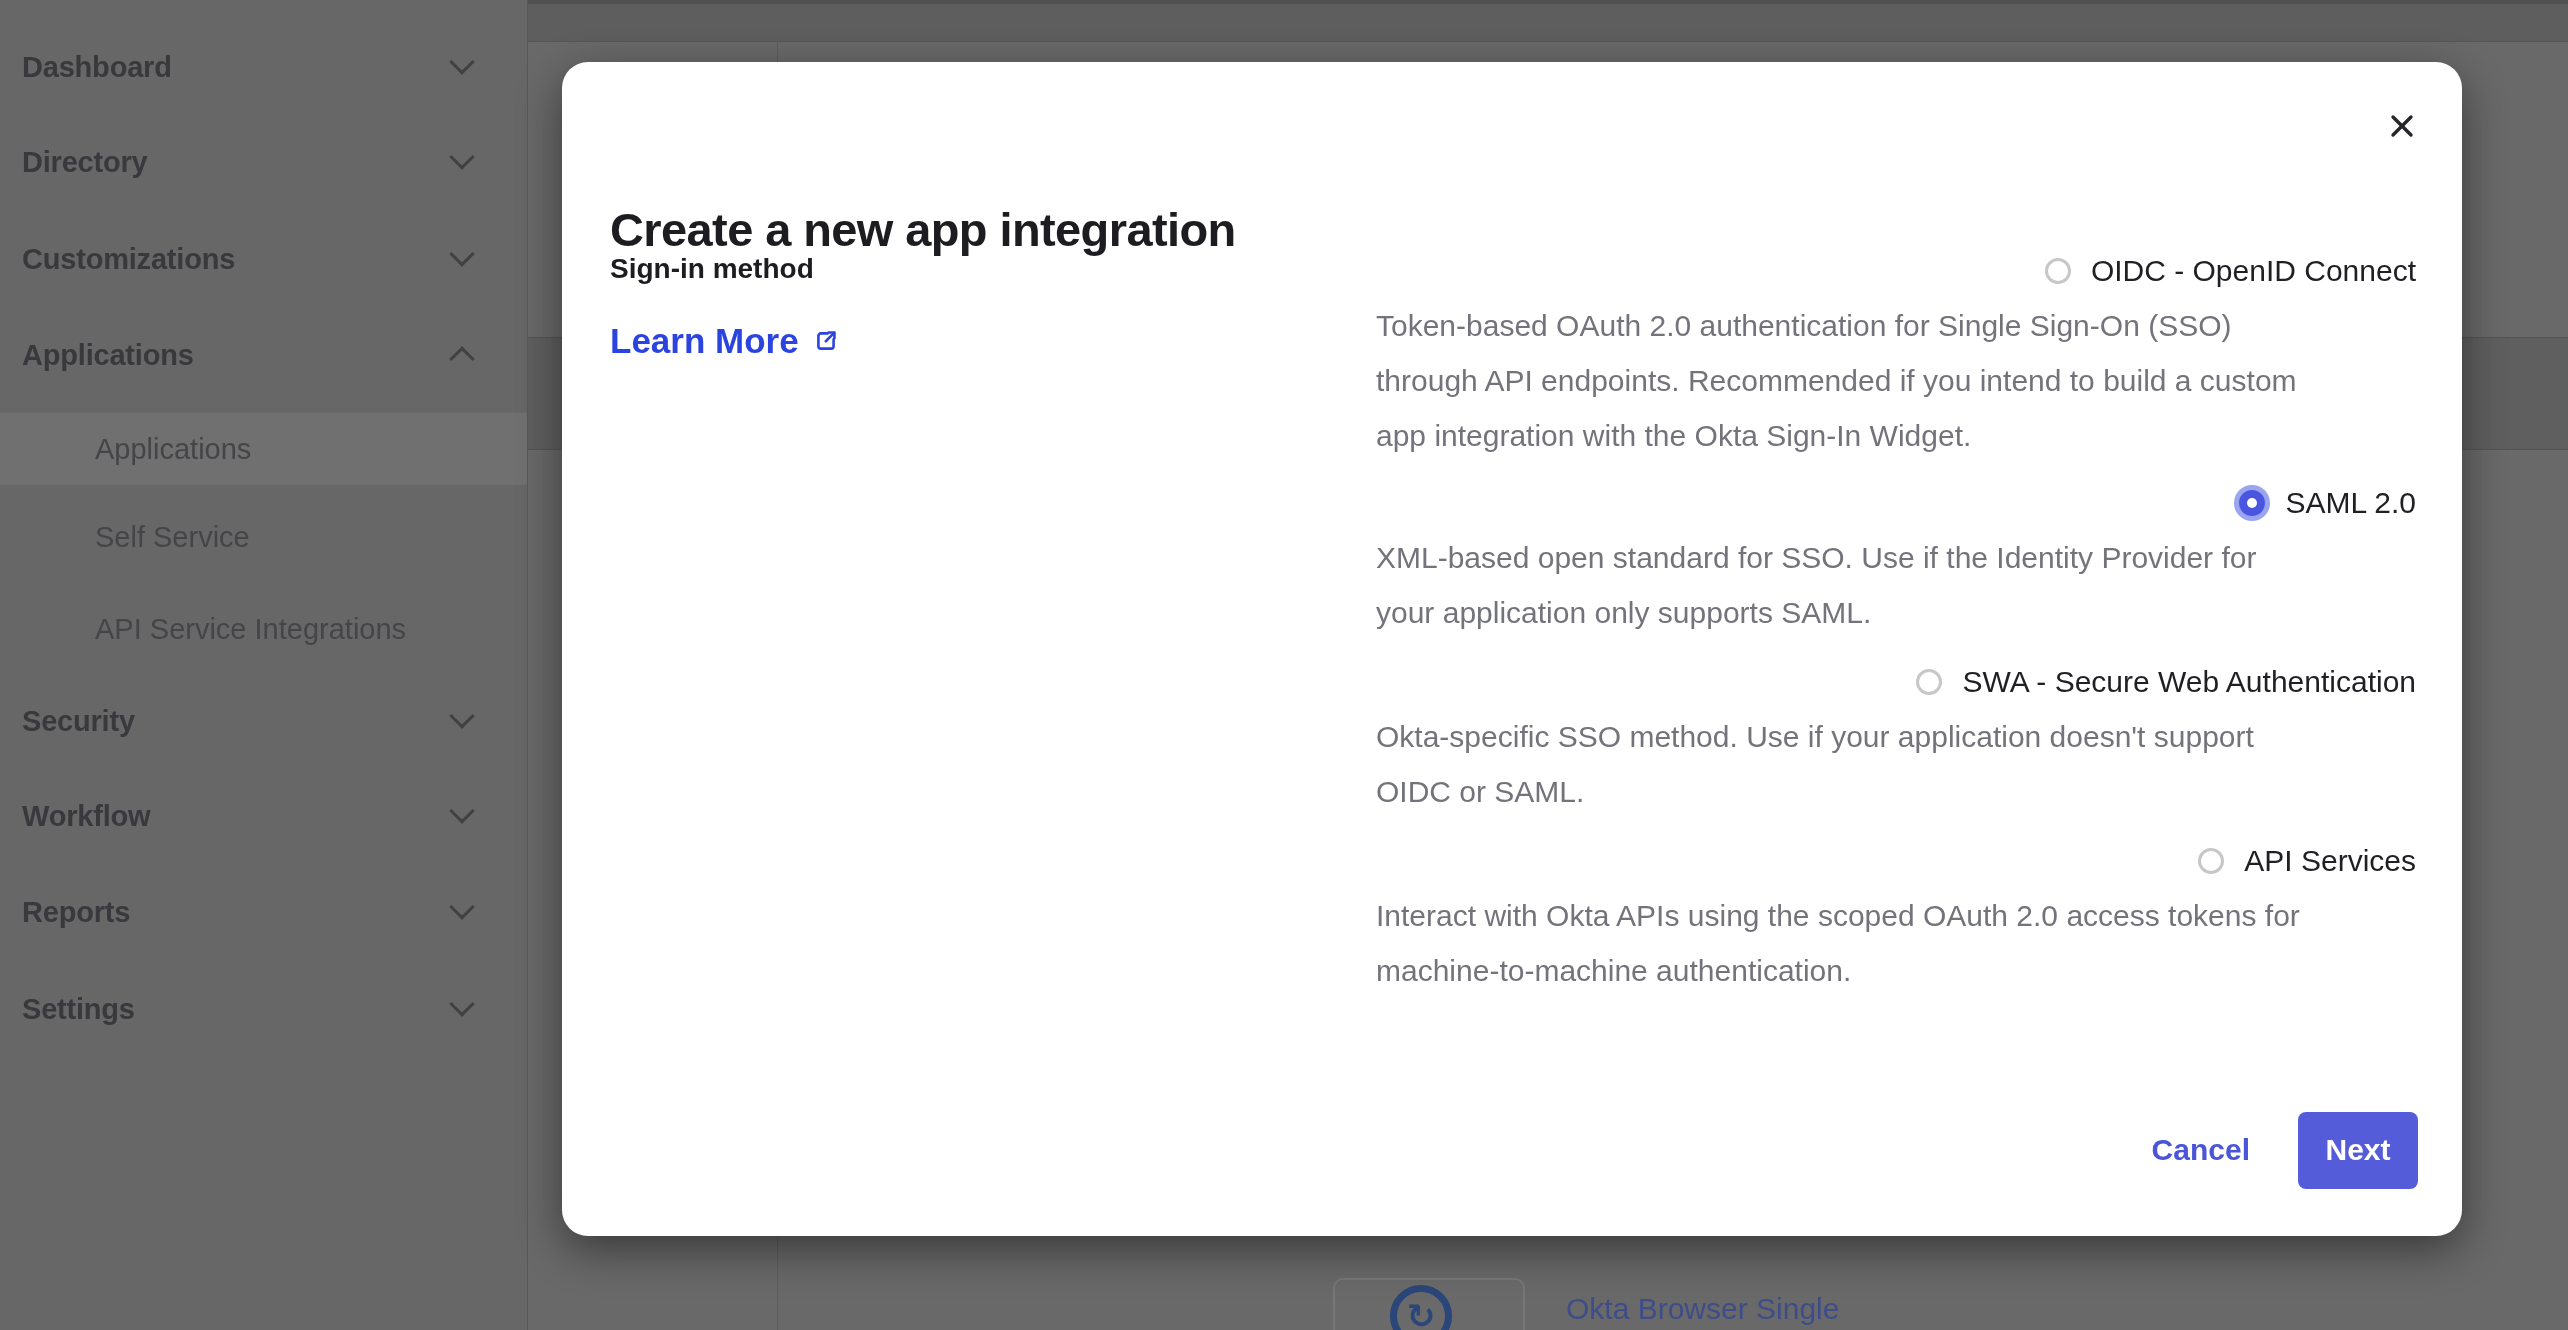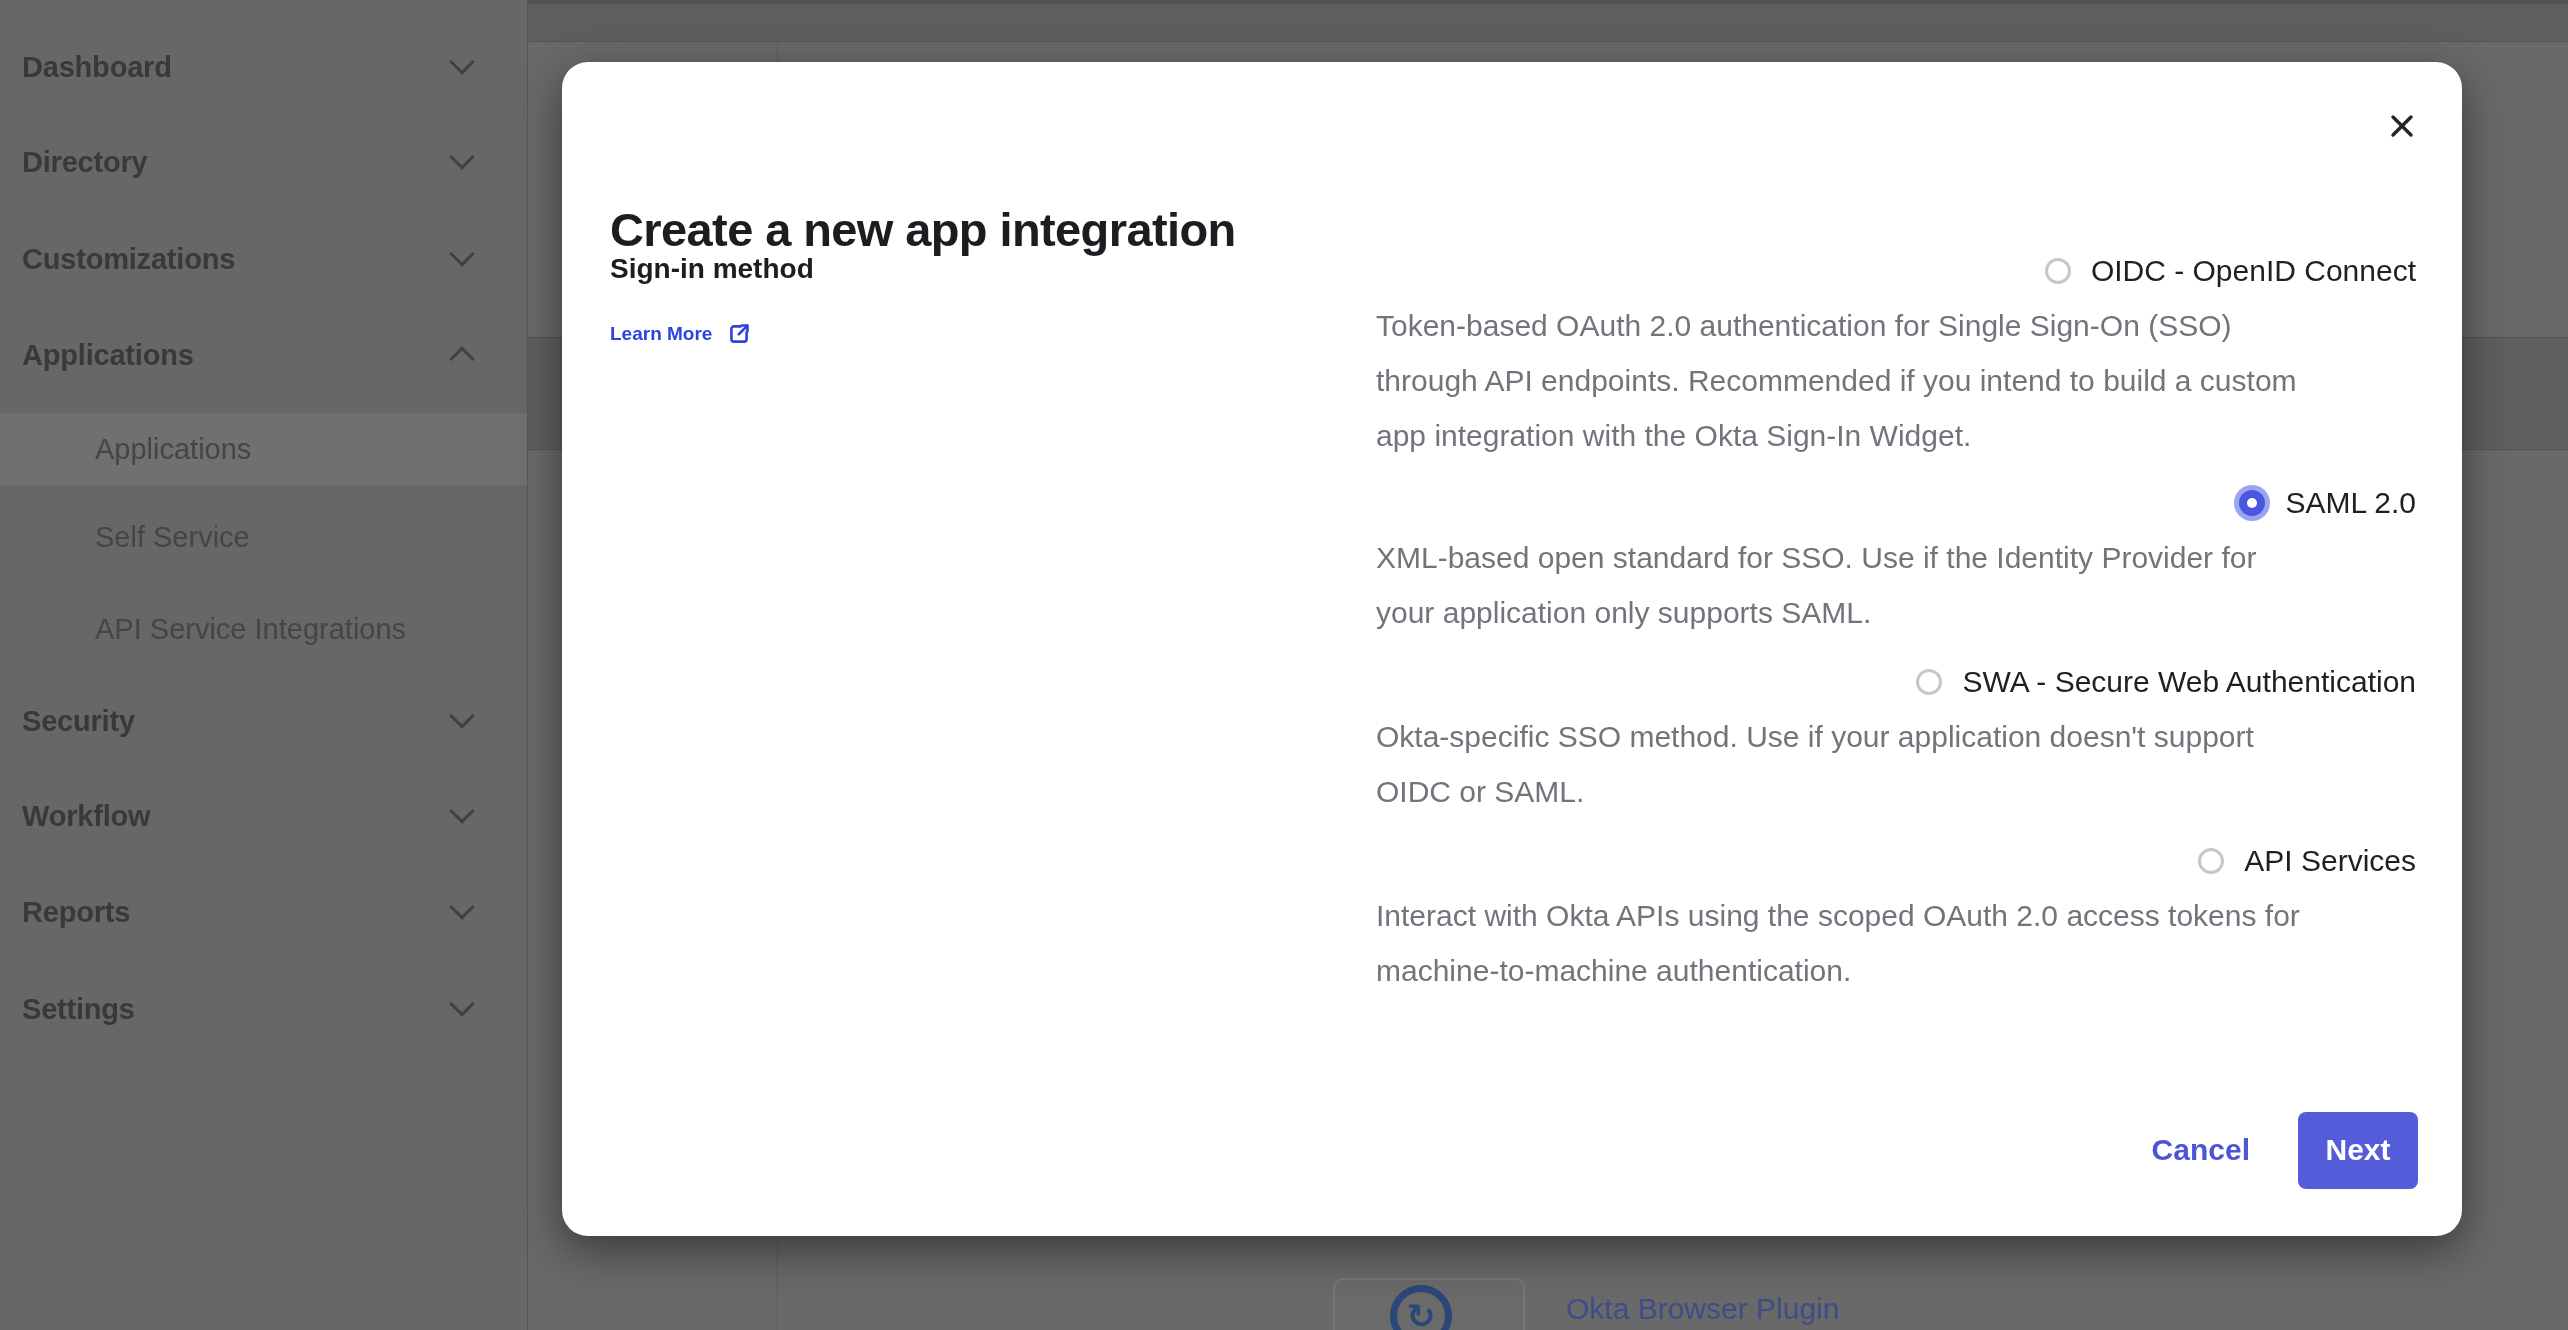--- a/index.html
+++ b/index.html
@@ -30,21 +30,21 @@
   .plugin-link{position:absolute;left:1566px;top:1292px;font-size:30px;font-weight:500;color:#3e4d89;z-index:2;}
   
   .backdrop{position:absolute;inset:0;z-index:5;background:transparent;}
   .modal{position:absolute;left:562px;top:62px;width:1900px;height:1174px;background:#ffffff;
     border-radius:26px;z-index:10;box-shadow:0 14px 44px rgba(0,0,0,0.45);}
   .close-btn{position:absolute;left:1818px;top:42px;width:44px;height:44px;display:flex;
     align-items:center;justify-content:center;cursor:pointer;background:none;border:none;padding:0;}
   .modal-title{position:absolute;left:48px;top:140px;font-size:47px;font-weight:700;letter-spacing:-0.6px;color:#1d1d21;}
   .section-label{position:absolute;left:48px;top:191px;font-size:28px;font-weight:700;color:#1d1d21;}
   .learn-more{position:absolute;left:48px;top:259px;display:flex;align-items:center;gap:14px;
-    font-size:19px;font-weight:700;color:#2b44df;cursor:pointer;text-decoration:none;}
+    font-size:35px;font-weight:700;color:#2b44df;cursor:pointer;text-decoration:none;}
   .option{position:absolute;left:774px;width:1080px;}
   .option .opt-head{display:flex;align-items:center;gap:20px;height:48px;cursor:pointer;justify-content:flex-end;}
   .radio{width:26px;height:26px;border-radius:50%;box-sizing:border-box;background:#fff;
     border:3px solid #c7c7c7;flex:0 0 auto;position:relative;margin-left:10px;}
   .radio.selected{border:none;background:#4a56e0;box-shadow:0 0 0 5px #9aa5ef;}
   .radio.selected::after{content:"";position:absolute;left:8px;top:8px;width:10px;height:10px;border-radius:50%;background:#fff;}
   .opt-label{font-size:30px;color:#1f1f24;}
   .opt-desc{margin:3px 0 0 40px;font-size:30px;line-height:55px;color:#73737b;white-space:pre-line;width:1010px;}
   .opt-oidc{top:185px;} .opt-saml{top:417px;} .opt-swa{top:596px;} .opt-api{top:775px;}
   .footer{position:absolute;right:44px;top:1049px;height:78px;display:flex;align-items:center;gap:48px;}
@@ -102,21 +102,21 @@
       <span class="chev down"></span>
     </div>
     <div class="nav-item top" style="top:973px">
       <span>Settings</span>
       <span class="chev down"></span>
     </div>
   </div>
 
   <div class="plugin-card"></div>
   <div class="plugin-circle">↻</div>
-  <a class="plugin-link">Okta Browser Plugin</a>
+  <a class="plugin-link">Okta Browser Single</a>
 
   <div class="backdrop"></div>
 
   <div class="modal">
 
     <button class="close-btn" aria-label="Close">
       <svg width="34" height="34" viewBox="0 0 34 34">
         <line x1="8" y1="8" x2="26" y2="26" stroke="#26262a" stroke-width="3.4" stroke-linecap="round"></line>
         <line x1="26" y1="8" x2="8" y2="26" stroke="#26262a" stroke-width="3.4" stroke-linecap="round"></line>
       </svg>

